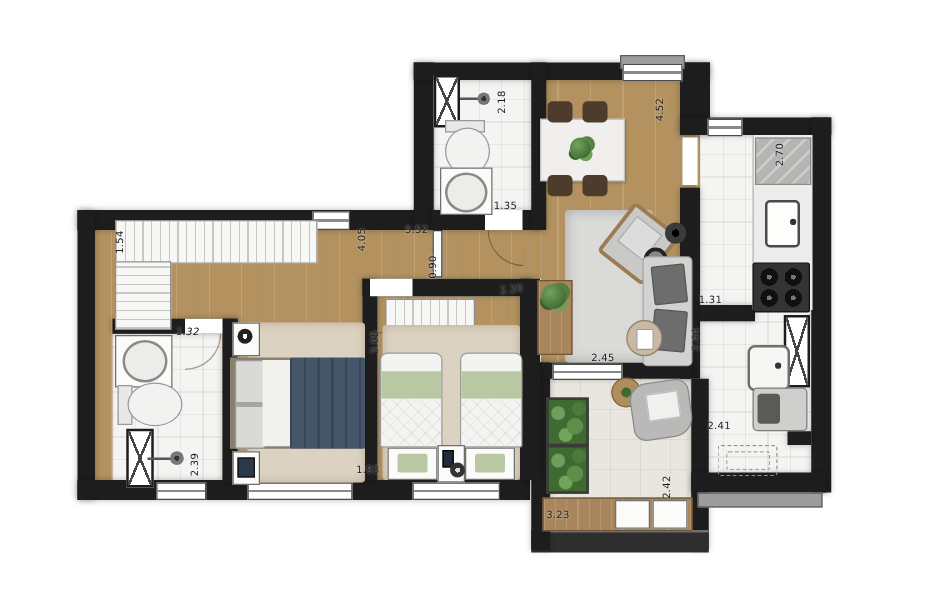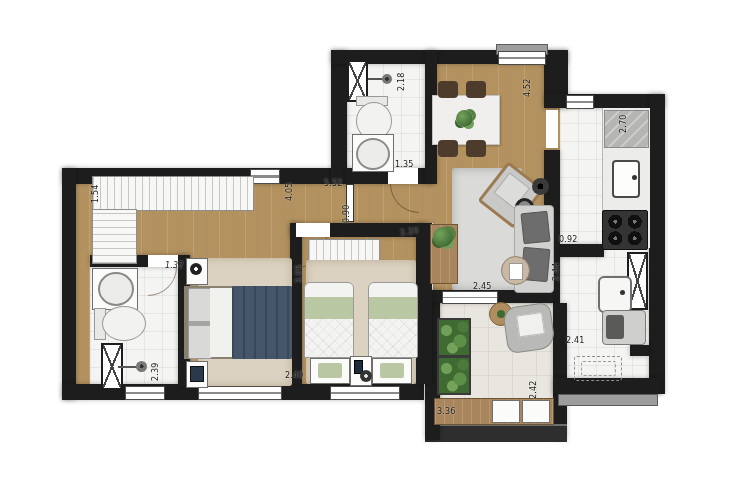--- a/index.html
+++ b/index.html
@@ -228,25 +228,25 @@
   </div>
 
   <span class="lbl lblv" style="left:100px;top:194px;">1.54</span>
   <span class="lbl lblv" style="left:294px;top:192px;">4.05</span>
   <span class="lbl" style="left:324px;top:179px;">5.52</span>
   <span class="lbl lblv" style="left:351px;top:214px;">0.90</span>
   <span class="lbl lblv" style="left:406px;top:82px;">2.18</span>
   <span class="lbl" style="left:395px;top:160px;">1.35</span>
   <span class="lbl lblv" style="left:532px;top:88px;">4.52</span>
   <span class="lbl lblv" style="left:628px;top:124px;">2.70</span>
-  <span class="lbl" style="left:559px;top:235px;">0.92</span>
+  <span class="lbl" style="left:559px;top:235px;">1.31</span>
   <span class="lbl lblv" style="left:561px;top:272px;">2.44</span>
   <span class="lbl" style="left:566px;top:336px;">2.41</span>
   <span class="lbl" style="left:437px;top:282px;margin-left:36px;">2.45</span>
   <span class="lbl" style="left:400px;top:227px;transform:rotate(-8deg);">2.20</span>
   <span class="lbl lblv" style="left:304px;top:274px;">3.05</span>
-  <span class="lbl" style="left:165px;top:261px;font-style:italic;">1.32</span>
+  <span class="lbl" style="left:141px;top:261px;font-style:italic;">1.32</span>
   <span class="lbl lblv" style="left:160px;top:372px;">2.39</span>
-  <span class="lbl" style="left:285px;top:371px;">2.40</span>
+  <span class="lbl" style="left:285px;top:371px;">1.93</span>
   <span class="lbl lblv" style="left:538px;top:390px;">2.42</span>
-  <span class="lbl" style="left:437px;top:407px;">3.36</span>
+  <span class="lbl" style="left:437px;top:407px;">3.23</span>
 
 </div>
 
 </body></html>

